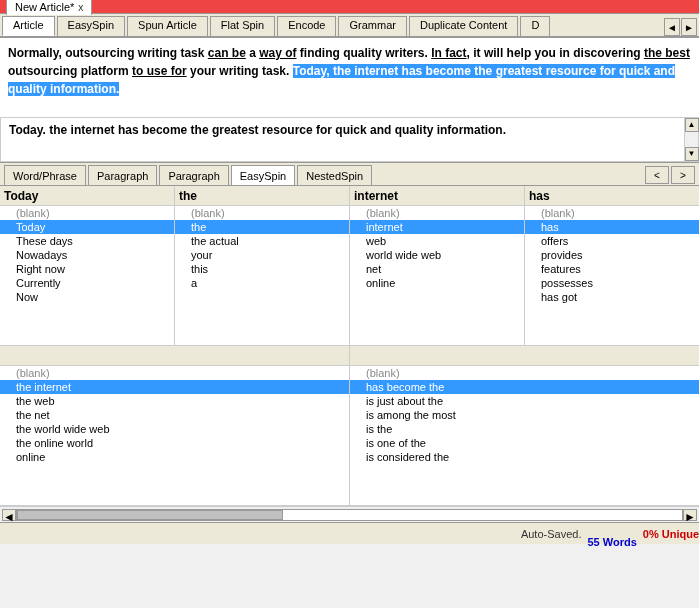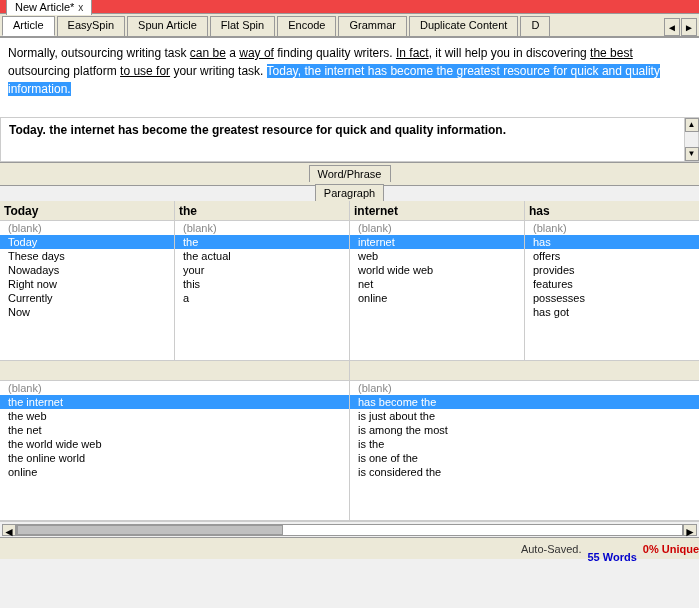--- a/index.html
+++ b/index.html
@@ -75,20 +75,21 @@
     }
 
     
     .article-text {
       background: white;
       padding: 6px 8px;
       font-size: 12px;
       line-height: 1.5;
       border-bottom: 1px solid #ccc;
       min-height: 80px;
+      font-weight: bold;
     }
     .article-text .highlight {
       background: #3399ff;
       color: white;
     }
 
     
     .spun-preview {
       background: white;
       border: 1px solid #ccc;
@@ -127,21 +128,20 @@
     
     .word-tabs {
       background: #ece9d8;
       border-bottom: 1px solid #999;
       border-top: 1px solid #999;
       display: flex;
       align-items: center;
       padding: 2px 4px 0 4px;
       gap: 2px;
       height: 24px;
-      flex-direction: column;
     }
     .word-tab {
       padding: 2px 8px;
       border: 1px solid #999;
       border-bottom: none;
       background: #ece9d8;
       cursor: pointer;
       font-size: 11px;
       height: 20px;
       display: flex;
@@ -167,21 +167,20 @@
       justify-content: center;
     }
 
     
     .columns-area {
       background: #f0f0f0;
       display: flex;
       flex-direction: column;
       height: 320px;
       overflow: hidden;
-      margin-top: 15px;
     }
 
     .columns-row {
       display: flex;
       border-bottom: 1px solid #ccc;
       flex: 1;
     }
 
     .syn-column {
       flex: 1;
@@ -204,21 +203,21 @@
       display: flex;
       align-items: center;
     }
 
     .col-list {
       flex: 1;
       overflow-y: auto;
       background: white;
     }
     .col-list-item {
-      padding: 1px 8px;
+      padding: 1px 16px;
       font-size: 11px;
       cursor: pointer;
       white-space: nowrap;
       overflow: hidden;
       text-overflow: ellipsis;
     }
     .col-list-item.selected {
       background: #3399ff;
       color: white;
     }

